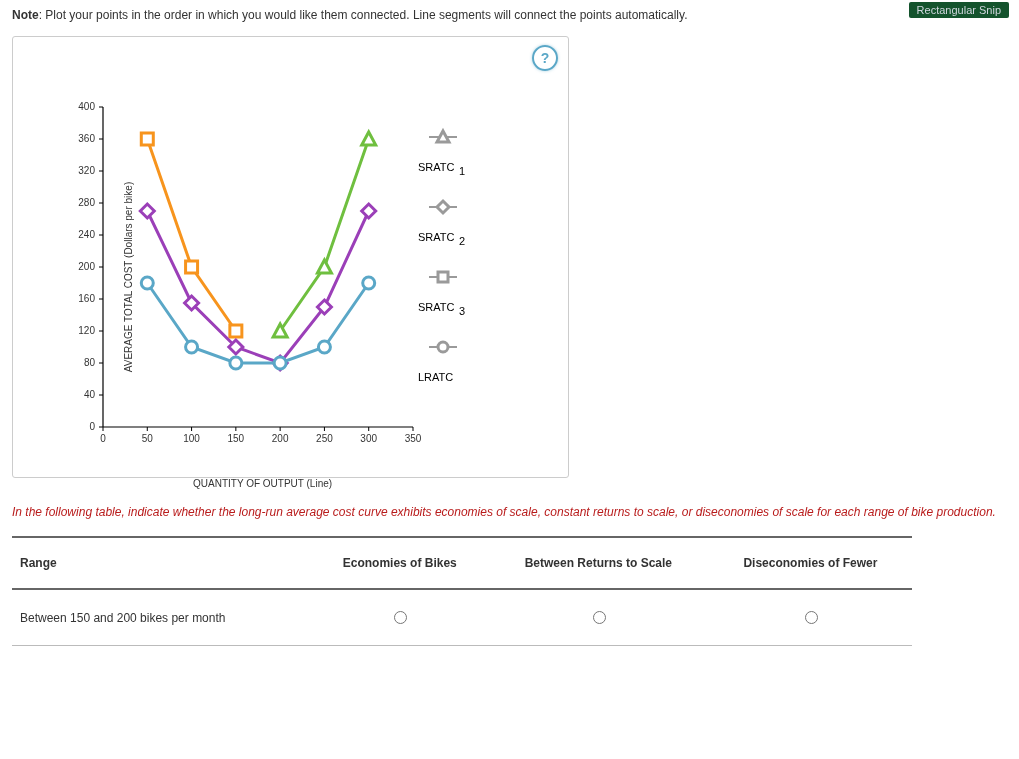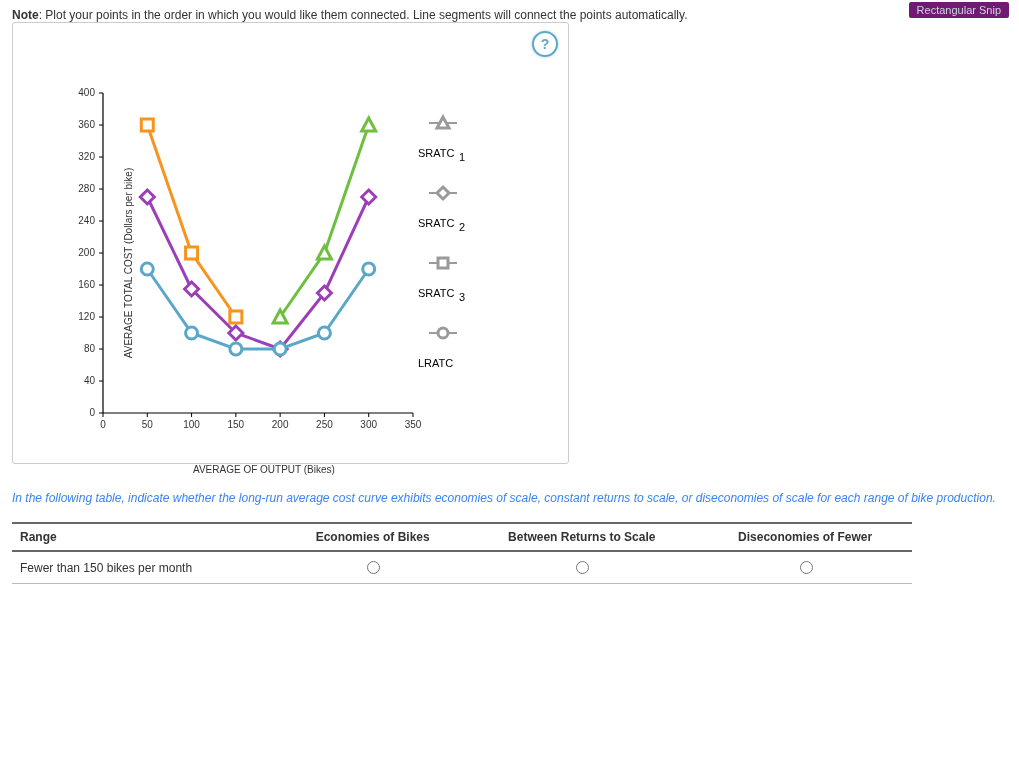--- a/index.html
+++ b/index.html
@@ -5,29 +5,30 @@
   body {
     font-family: Verdana, Arial, sans-serif;
     margin: 0;
     padding: 8px 12px;
     font-size: 12px;
     color: #333;
     background: #fff;
   }
   .note {
     font-size: 12px;
+    margin-bottom: 14px;
   }
   .note b { font-weight: bold; }
   .snip-badge {
     position: absolute;
     right: 10px;
     top: 2px;
     font-size: 11px;
     color: #cfd6dd;
-    background: #701a75;
+    background: #14532d;
     padding: 2px 8px;
     border-radius: 2px;
   }
   .chart-box {
     width: 535px;
     border: 1px solid #ccc;
     border-radius: 3px;
     padding: 10px 10px 20px 10px;
     position: relative;
     background: #fff;
@@ -71,32 +72,32 @@
     left: 130px;
     font-size: 10px;
     white-space: nowrap;
   }
   svg.plot { display: block; }
   .tick { font-size: 10px; fill: #333; }
   .question-text {
     font-style: italic;
     font-size: 12px;
     margin: 24px 0 14px 0;
-    color: #3b82f6;
+    color: #b91c1c;
     line-height: 1.7;
   }
   table.scale-table {
     border-collapse: collapse;
     width: 900px;
     font-size: 12px;
   }
   table.scale-table th, table.scale-table td {
     border-top: 1px solid #bbb;
     border-bottom: 1px solid #bbb;
-    padding: 6px 8px;
+    padding: 18px 8px;
     text-align: left;
   }
   table.scale-table th.center, table.scale-table td.center { text-align: center; }
   table.scale-table thead th {
     border-top: 2px solid #666;
     border-bottom: 2px solid #666;
     font-weight: bold;
   }
   .legend text { font-size: 11px; }
 </style>
@@ -107,21 +108,21 @@
 
 <div class="note">
   <b>Note</b><span>: Plot your points in the order in which you would like them connected. Line segments will connect the points automatically.</span>
 </div>
 
 <div class="chart-box">
   <div class="help-btn">?</div>
 
   <div class="chart-area">
     <div class="y-label">AVERAGE TOTAL COST (Dollars per bike)</div>
-    <div class="x-label">AVERAGE OF OUTPUT (Bikes)</div>
+    <div class="x-label">QUANTITY OF OUTPUT (Line)</div>
     <svg class="plot" id="plot-svg" width="480" height="360">
         <line x1="40" y1="330" x2="350" y2="330" stroke="#000" stroke-width="1.2"></line>
         <line x1="40" y1="330" x2="40" y2="10" stroke="#000" stroke-width="1.2"></line>
         <line x1="40" y1="330" x2="40" y2="334" stroke="#000"></line>
         <text x="40" y="345" text-anchor="middle" class="tick">0</text>
         <line x1="84.28571428571428" y1="330" x2="84.28571428571428" y2="334" stroke="#000"></line>
         <text x="84.28571428571428" y="345" text-anchor="middle" class="tick">50</text>
         <line x1="128.57142857142856" y1="330" x2="128.57142857142856" y2="334" stroke="#000"></line>
         <text x="128.57142857142856" y="345" text-anchor="middle" class="tick">100</text>
         <line x1="172.85714285714286" y1="330" x2="172.85714285714286" y2="334" stroke="#000"></line>
@@ -205,19 +206,19 @@
   <thead>
     <tr>
       <th>Range</th>
       <th class="center">Economies of Bikes</th>
       <th class="center">Between Returns to Scale</th>
       <th class="center">Diseconomies of Fewer</th>
     </tr>
   </thead>
   <tbody id="scale-table-body">
       <tr>
-        <td>Fewer than 150 bikes per month</td>
-        <td class="center"><input type="radio" name="row2" style=""></td>
-        <td class="center"><input type="radio" name="row2" style=""></td>
-        <td class="center"><input type="radio" name="row2" style=""></td>
+        <td>Between 150 and 200 bikes per month</td>
+        <td class="center"><input type="radio" name="row1" style=""></td>
+        <td class="center"><input type="radio" name="row1" style=""></td>
+        <td class="center"><input type="radio" name="row1" style=""></td>
       </tr>
     </tbody>
 </table>
 
 </body></html>

